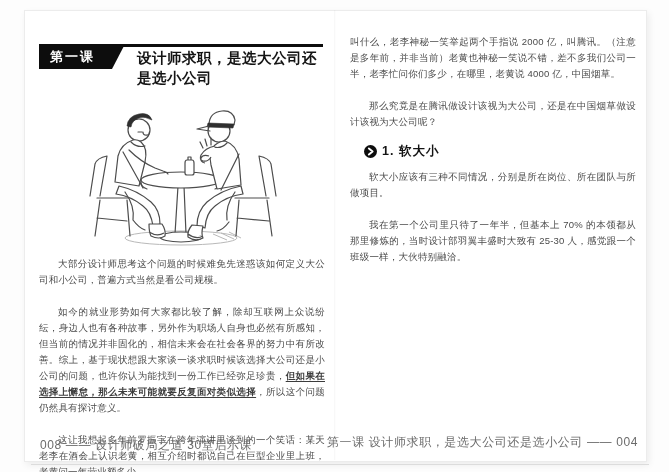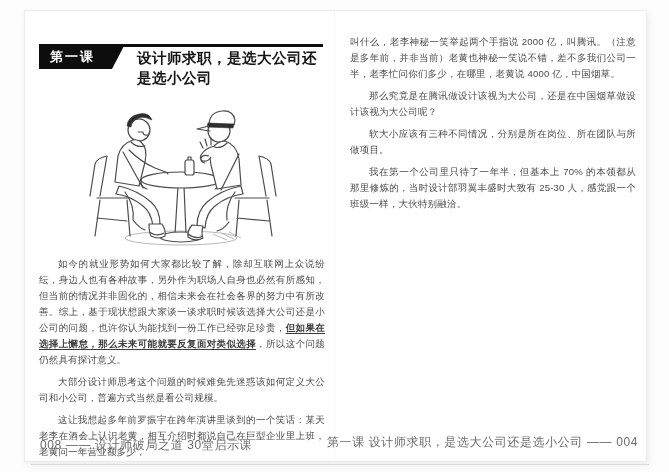--- a/index.html
+++ b/index.html
@@ -45,21 +45,21 @@
   }
 
   
   .illustration{width:238px;height:150px;margin:2px auto 6px auto;display:block;}
 
   
   .bodytext p{
     margin:0;font-size:9.5px;line-height:16px;text-align:justify;
     text-indent:2em;color:#4a4a4a;letter-spacing:0.2px;
   }
-  .bodytext p + p{margin-top:6px;}
+  .bodytext p + p{margin-top:16px;}
   .no-indent{text-indent:0 !important;}
   .em-underline{
     font-weight:bold;color:#3c3c3c;
     text-decoration:underline;text-underline-offset:2px;
   }
 
   
   .section-heading{
     display:flex;align-items:center;gap:5px;
     margin:13px 0 9px 14px;
@@ -134,35 +134,42 @@
     <path class="sk-f" d="M162,41 q12,4 14,18 l2,26 l-24,4 l-6,-24 q-3,-14 4,-20 q5,-4 10,-4 z"></path>
     <path class="sk" d="M164,43 q-6,6 -13,4 M176,54 l-18,36"></path>
     <path class="sk-f" d="M152,46 q-10,2 -14,9 q-2,5 2,6 q5,1 8,-4 M146,56 q-6,-2 -8,2 q-1,4 4,5"></path>
     <path class="sk" d="M140,48 l-3,-6 M144,46 l-2,-7 M148,45 l0,-7"></path>
     <path class="sk-f" d="M178,86 q-20,4 -34,16 q-10,9 -10,24 l8,2 q1,-15 10,-22 q12,-10 28,-12 z"></path>
     <path class="sk-f" d="M140,126 q-2,8 0,12 q-8,4 -15,-1 q-1,-6 4,-12 z M125,134 q8,6 15,2"></path>
     <path class="sk" d="M172,92 q-10,14 -8,28 M166,122 q-6,8 -12,9"></path>
   </svg>
 
   <div class="bodytext">
+    <p>大部分设计师思考这个问题的时候难免先迷惑该如何定义大公司和小公司，普遍方式当然是看公司规模。</p>
     <p><span>如今的就业形势如何大家都比较了解，除却互联网上众说纷纭，身边人也有各种故事，另外作为职场人自身也必然有所感知，但当前的情况并非固化的，相信未来会在社会各界的努力中有所改善。综上，基于现状想跟大家谈一谈求职时候该选择大公司还是小公司的问题，也许你认为能找到一份工作已经弥足珍贵，</span><span class="em-underline">但如果在选择上懈怠，那么未来可能就要反复面对类似选择</span><span>，所以这个问题仍然具有探讨意义。</span></p>
-    <p>大部分设计师思考这个问题的时候难免先迷惑该如何定义大公司和小公司，普遍方式当然是看公司规模。</p>
     <p>这让我想起多年前罗振宇在跨年演讲里谈到的一个笑话：某天老李在酒会上认识老黄，相互介绍时都说自己在巨型企业里上班，老黄问一年营业额多少，</p>
   </div>
 </div>
 
 <div class="footer footer-left">
   <span>008</span><span>——</span><span>设计师破局之道</span><span>30堂启示课</span>
 </div>
 
 <div class="col col-right">
   <div class="bodytext">
     <p class="no-indent">叫什么，老李神秘一笑举起两个手指说 2000 亿，叫腾讯。（注意是多年前，并非当前）老黄也神秘一笑说不错，差不多我们公司一半，老李忙问你们多少，在哪里，老黄说 4000 亿，中国烟草。</p>
     <p>那么究竟是在腾讯做设计该视为大公司，还是在中国烟草做设计该视为大公司呢？</p>
 
+    <div class="section-heading">
+      <svg class="icon" viewBox="0 0 16 16" aria-hidden="true">
+        <circle cx="8" cy="8" r="8" fill="#0d0d0d"></circle>
+        <path d="M6 4.2 L10.6 8 L6 11.8" fill="none" stroke="#ffffff" stroke-width="2.4" stroke-linecap="round" stroke-linejoin="round"></path>
+      </svg>
+      <span class="label">1. 软大小</span>
+    </div>
 
     <p>软大小应该有三种不同情况，分别是所在岗位、所在团队与所做项目。</p>
     <p>我在第一个公司里只待了一年半，但基本上 70% 的本领都从那里修炼的，当时设计部羽翼丰盛时大致有 25-30 人，感觉跟一个班级一样，大伙特别融洽。</p>
   </div>
 </div>
 
 <div class="footer footer-right">
   <span>第一课</span><span>设计师求职，是选大公司还是选小公司</span><span>——</span><span>004</span>
 </div>
 

